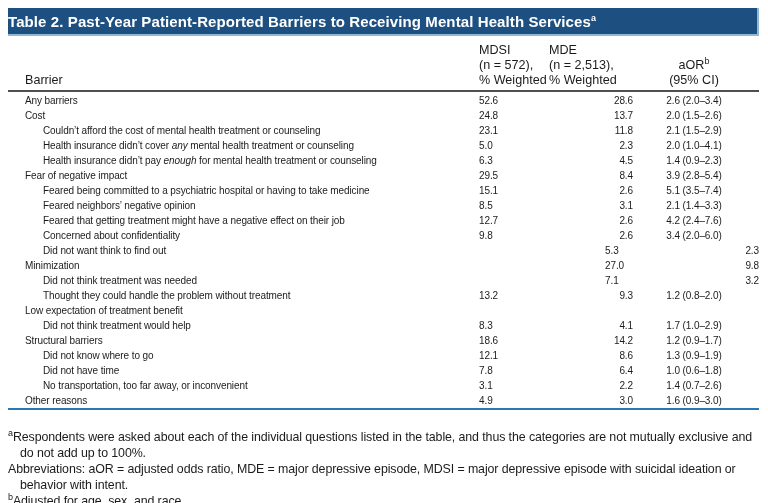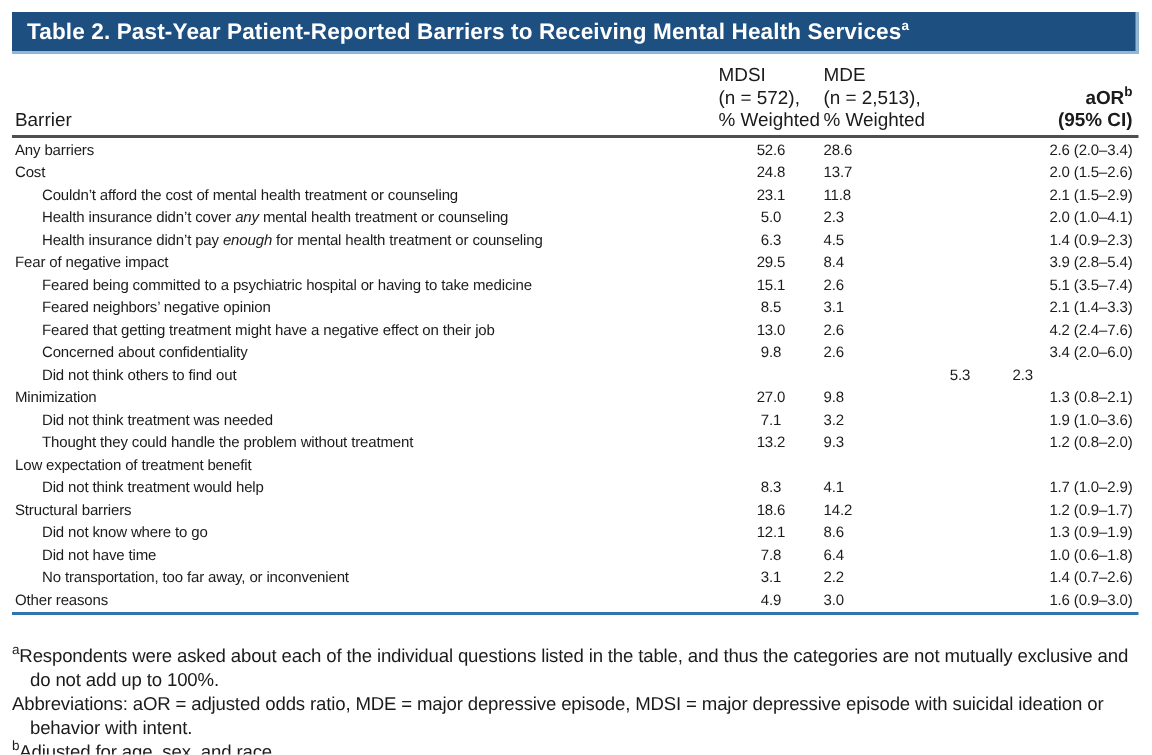--- a/index.html
+++ b/index.html
@@ -12,45 +12,45 @@
   }
   .page { padding:8px 9px 0 8px; width:751px; }
 
   
   .title-bar {
     background:#1d5080;
     border-right:2px solid #8fb8d6;
     border-bottom:2px solid #8fb8d6;
     height:28px;
     display:flex; align-items:center;
-    padding-left:10px;
+    padding-left:0;
     box-sizing:border-box;
   }
   .title-bar .t {
     color:#ffffff; font-size:15px; font-weight:bold; letter-spacing:0.1px;
   }
   sup { font-size:9px; vertical-align:super; line-height:0; }
 
   
   .thead {
     display:flex; align-items:flex-end;
     margin-top:7px;
     font-size:12.6px; line-height:15px;
   }
   .thead .h-lines { text-align:left; }
   .rule-dark { border-top:2px solid #4f4f4f; margin-top:2px; }
   .rule-blue { border-top:2px solid #2e76ad; }
   .rule-bottom { border-top:3px solid #4a8ab8; margin-top:3px; }
 
   
-  .c-label { flex:1 1 auto; padding-left:2px; overflow:hidden; white-space:nowrap; }
+  .c-label { flex:1 1 auto; padding-left:2px; overflow:hidden; white-space:nowrap;margin-left:15px; }
   .c-label.indent { padding-left:20px; }
-  .c-mdsi { width:70px; flex:0 0 70px; text-align:center; }
-  .c-mde  { width:84px; flex:0 0 84px; text-align:left; }
-  .c-aor  { width:126px; flex:0 0 126px; text-align:right; padding-right:4px; box-sizing:border-box; }
+  .c-mdsi { width:70px; flex:0 0 70px; }
+  .c-mde  { width:84px; flex:0 0 84px; text-align:right; }
+  .c-aor  { width:126px; flex:0 0 126px; text-align:center; padding-right:4px; box-sizing:border-box; }
 
   
   .tbody { margin-top:1px; }
   .row {
     display:flex; height:15px; line-height:15px;
     font-size:10px; letter-spacing:-0.1px;
   }
 
   
   .footnotes { padding-top:19px; font-size:12.4px; line-height:16px; letter-spacing:-0.1px; }
@@ -70,21 +70,21 @@
     <div class="c-mdsi h-lines">
       <div>MDSI</div>
       <div>(n = 572),</div>
       <div>% Weighted</div>
     </div>
     <div class="c-mde h-lines">
       <div>MDE</div>
       <div>(n = 2,513),</div>
       <div>% Weighted</div>
     </div>
-    <div class="c-aor h-lines" style="text-align:right;font-weight:bold;">
+    <div class="c-aor h-lines" style="text-align:center;">
       <div><span>aOR</span><sup>b</sup></div>
       <div>(95% CI)</div>
     </div>
   </div>
 
   <div class="rule-dark"></div>
 
   <div class="tbody">
       <div class="row">
         <div class="c-label">Any barriers</div>
@@ -129,46 +129,44 @@
         <div class="c-aor">5.1 (3.5–7.4)</div>
       </div>
       <div class="row">
         <div class="c-label indent">Feared neighbors’ negative opinion</div>
         <div class="c-mdsi">8.5</div>
         <div class="c-mde">3.1</div>
         <div class="c-aor">2.1 (1.4–3.3)</div>
       </div>
       <div class="row">
         <div class="c-label indent">Feared that getting treatment might have a negative effect on their job</div>
-        <div class="c-mdsi">13.0</div>
+        <div class="c-mdsi">12.7</div>
         <div class="c-mde">2.6</div>
         <div class="c-aor">4.2 (2.4–7.6)</div>
       </div>
       <div class="row">
         <div class="c-label indent">Concerned about confidentiality</div>
         <div class="c-mdsi">9.8</div>
         <div class="c-mde">2.6</div>
         <div class="c-aor">3.4 (2.0–6.0)</div>
       </div>
       <div class="row">
-        <div class="c-label indent">Did not think others to find out</div>
+        <div class="c-label indent">Did not want think to find out</div>
         <div class="c-mdsi">5.3</div>
         <div class="c-mde">2.3</div>
       </div>
       <div class="row">
         <div class="c-label">Minimization</div>
         <div class="c-mdsi">27.0</div>
         <div class="c-mde">9.8</div>
-        <div class="c-aor">1.3 (0.8–2.1)</div>
       </div>
       <div class="row">
         <div class="c-label indent">Did not think treatment was needed</div>
         <div class="c-mdsi">7.1</div>
         <div class="c-mde">3.2</div>
-        <div class="c-aor">1.9 (1.0–3.6)</div>
       </div>
       <div class="row">
         <div class="c-label indent">Thought they could handle the problem without treatment</div>
         <div class="c-mdsi">13.2</div>
         <div class="c-mde">9.3</div>
         <div class="c-aor">1.2 (0.8–2.0)</div>
       </div>
       <div class="row">
         <div class="c-label">Low expectation of treatment benefit</div>
         <div class="c-mdsi"></div>

